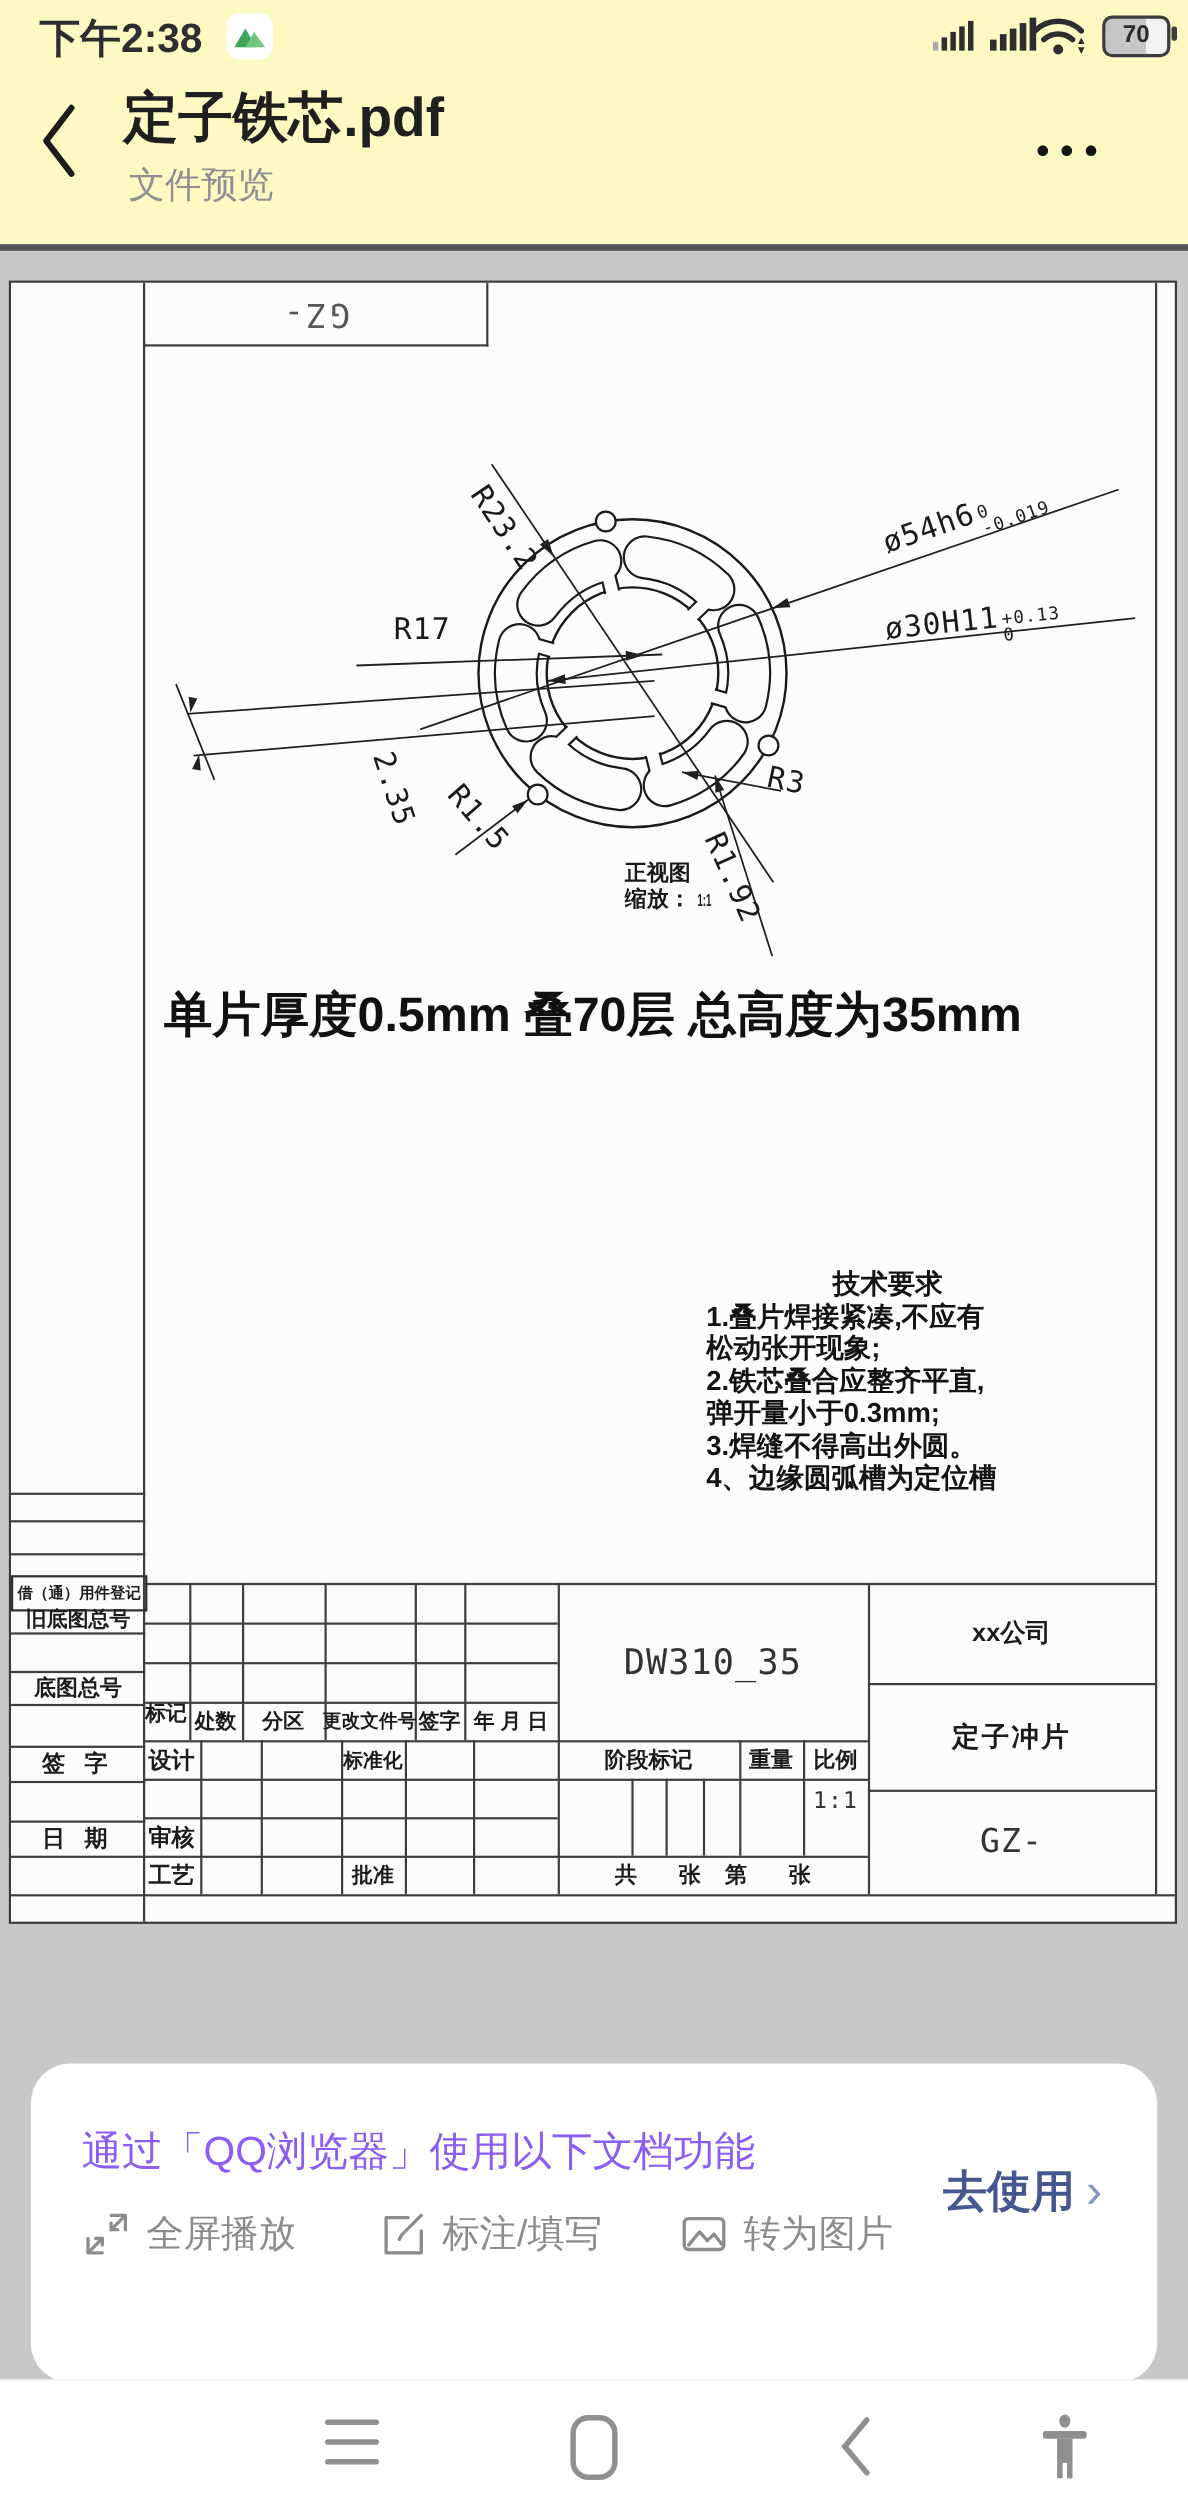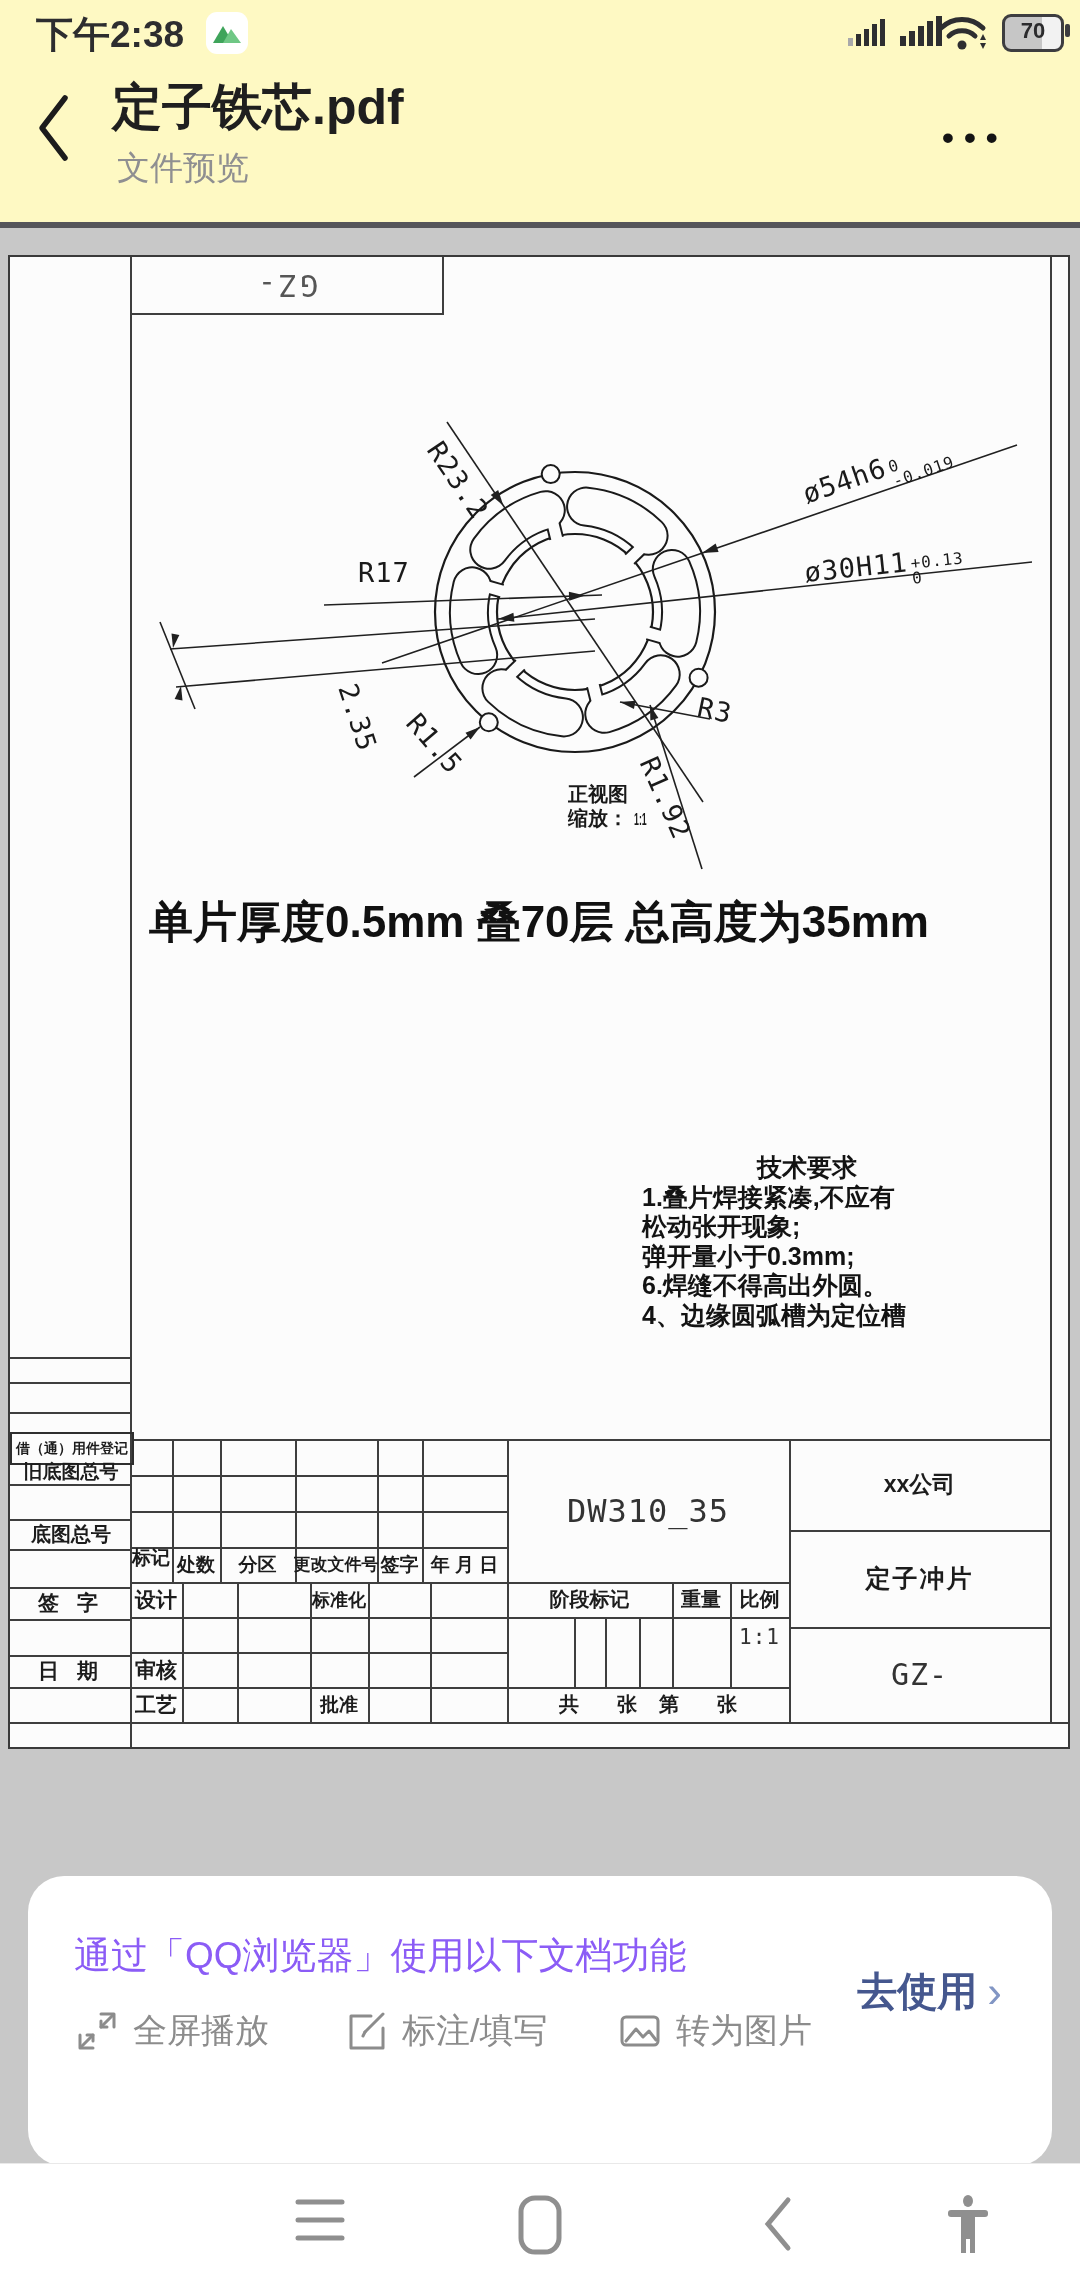--- a/index.html
+++ b/index.html
@@ -202,22 +202,23 @@
       <span>正视图</span><br>
       <span>缩放：</span>&nbsp;<span class="scl">1:1</span>
     </div>
 
     <div class="abs" id="note-text">单片厚度0.5mm 叠70层 总高度为35mm</div>
 
     <div class="abs" id="tech">
       <div class="t-title">技术要求</div>
       <div>1.叠片焊接紧凑,不应有</div>
       <div>松动张开现象;</div>
+      <div>2.铁芯叠合应整齐平直,</div>
       <div>弹开量小于0.3mm;</div>
-      <div>6.焊缝不得高出外圆。</div>
+      <div>3.焊缝不得高出外圆。</div>
       <div>4、边缘圆弧槽为定位槽</div>
     </div>
 
     <div class="hl" style="left:120px;top:1182px;width:920px"></div>
     <div class="vl" style="left:1040px;top:0;height:1465px"></div>
     <div class="hl" style="left:0;top:1465px;width:1058px"></div>
 
     <div class="hl" style="left:120px;top:1218px;width:377px"></div>
     <div class="hl" style="left:120px;top:1254px;width:377px"></div>
     <div class="hl" style="left:120px;top:1290px;width:377px"></div>

